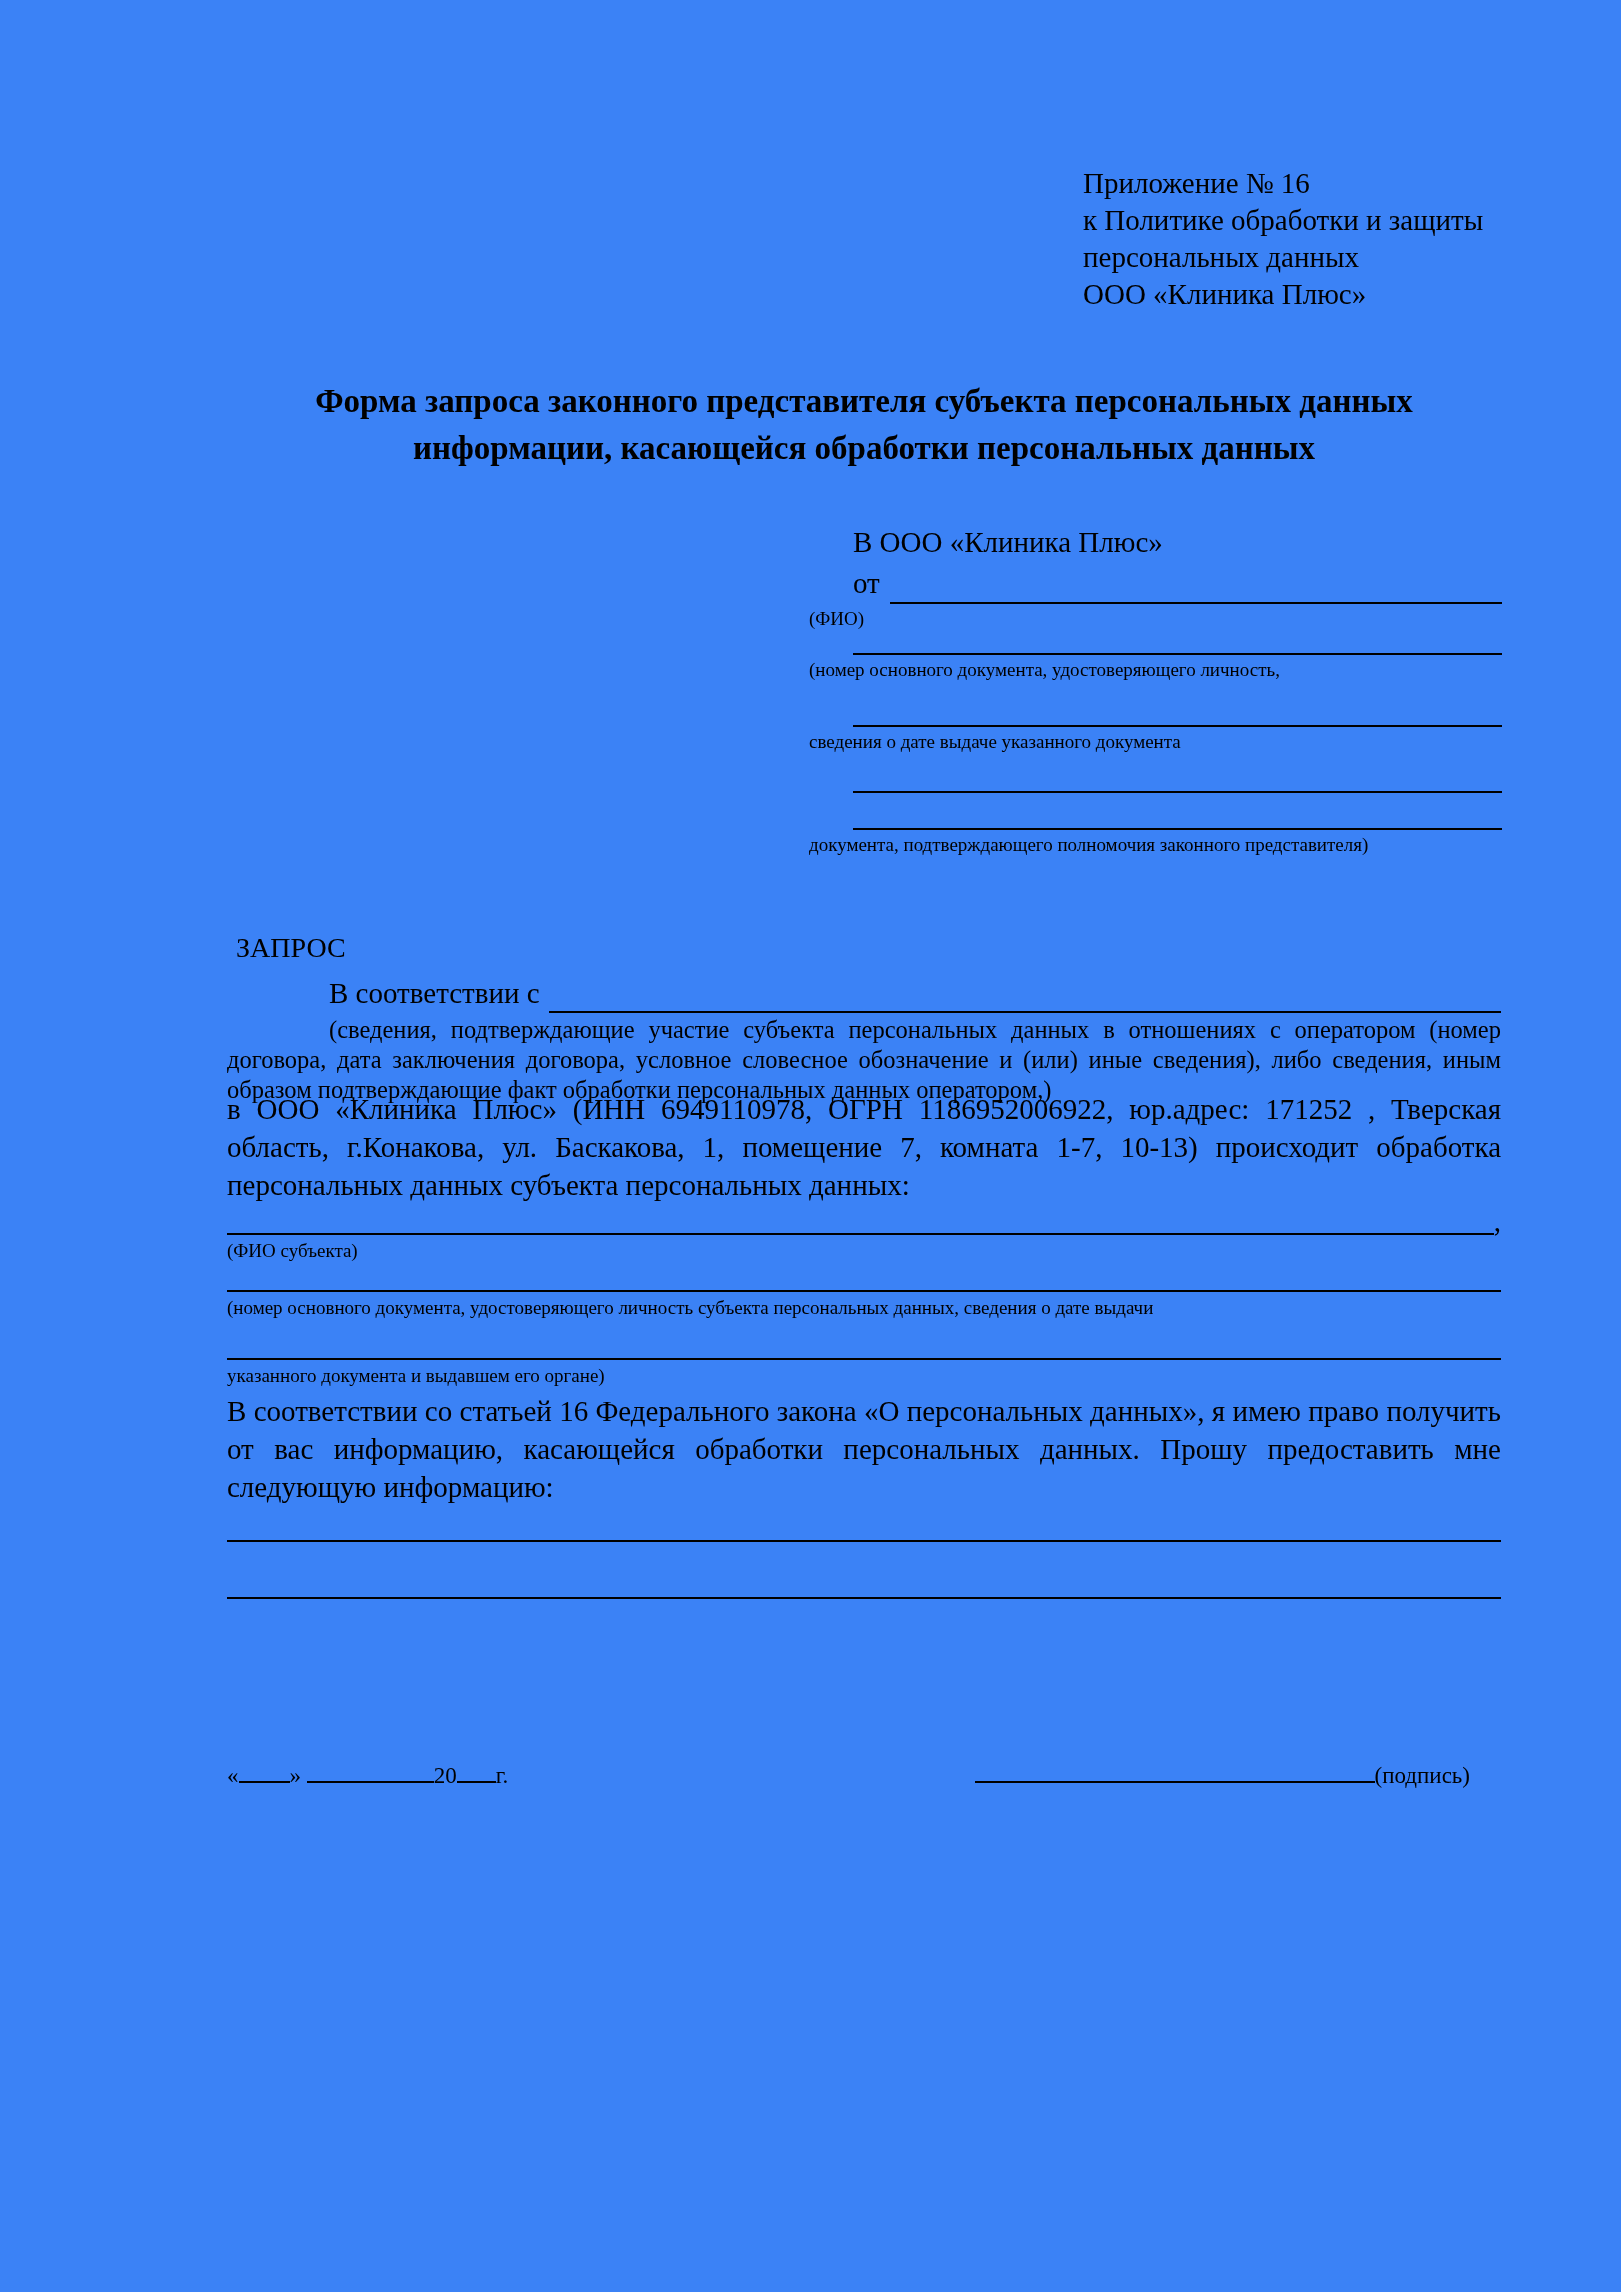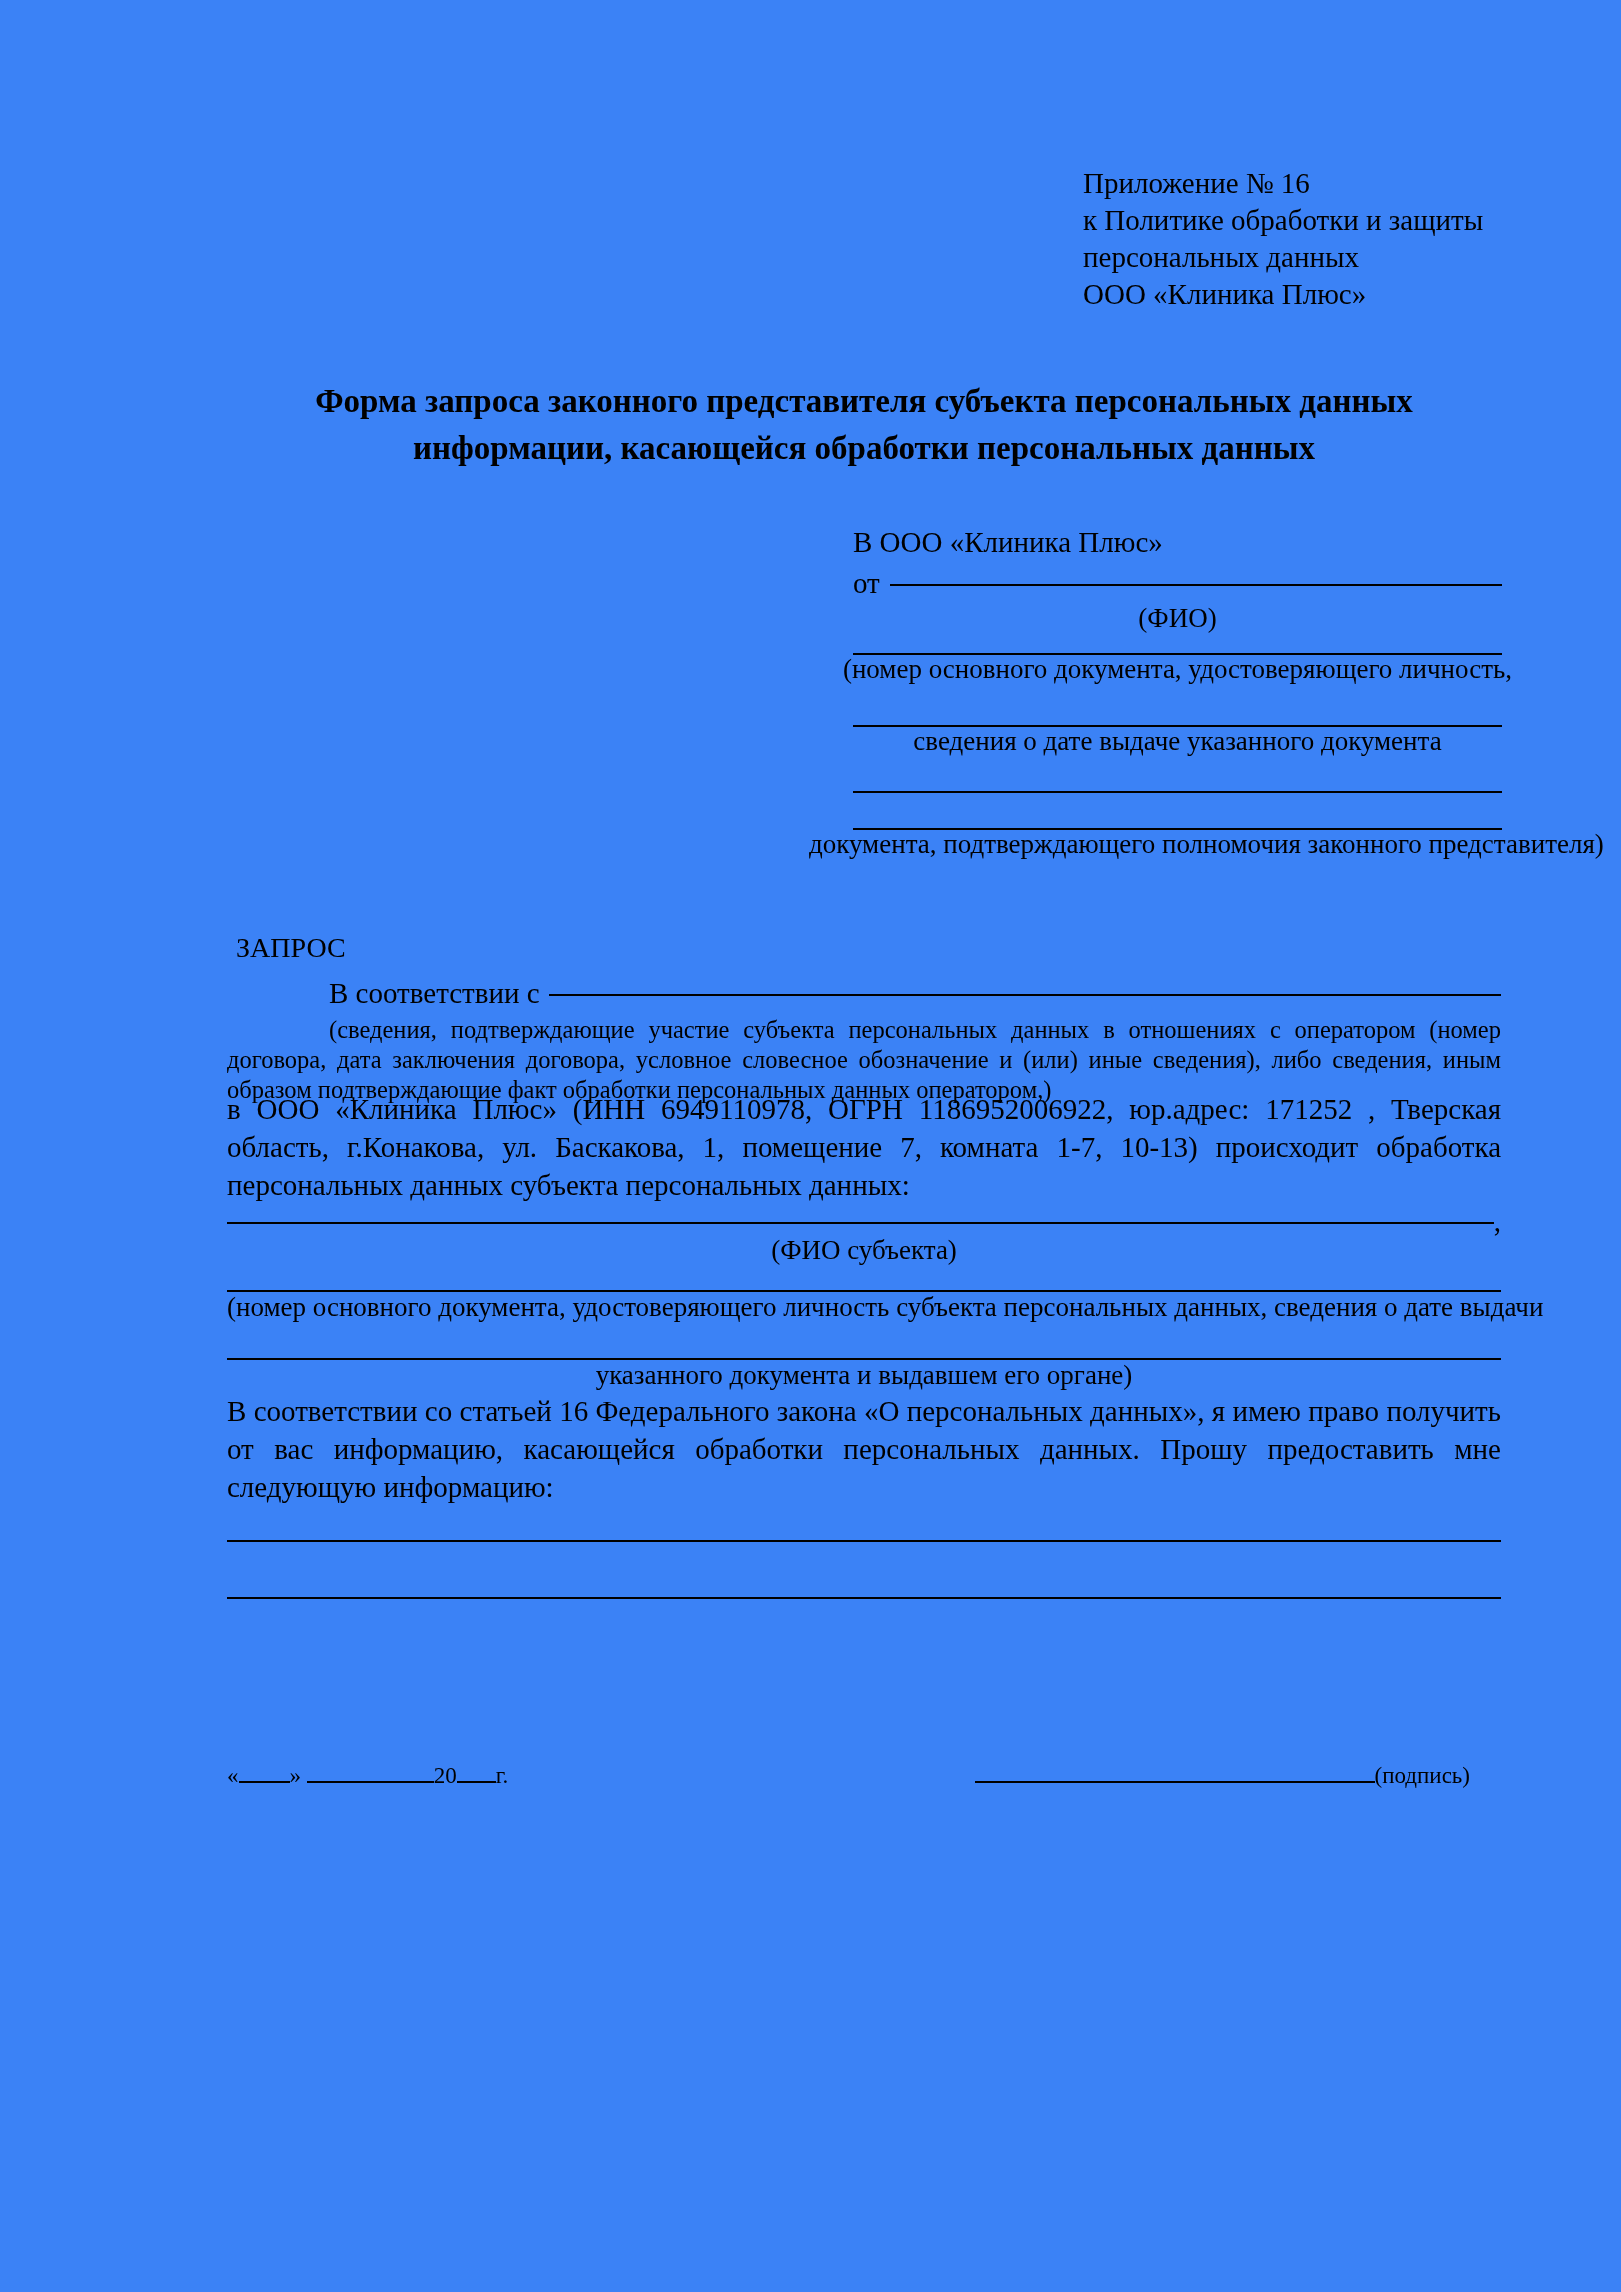--- a/index.html
+++ b/index.html
@@ -6,25 +6,25 @@
   .page{
     position:relative;
     width:1621px;height:2293px;
     margin:0 auto;
     background:#3b82f6;
     font-family:"Liberation Serif","DejaVu Serif",serif;
     color:#000;
     overflow:hidden;
   }
   
-  .flexline{display:flex;align-items:center;}
+  .flexline{display:flex;align-items:flex-end;}
   .fill{flex:1 1 auto;border-bottom:2px solid #000;height:2px;}
   .bl{display:inline-block;border-bottom:2px solid #000;height:2px;}
   .rule{border-bottom:2px solid #000;}
-  .cap{font-size:27px;line-height:29px;text-align:center;white-space:nowrap;}
+  .cap{font-size:19px;line-height:29px;white-space:nowrap;}
   
   .apx{position:absolute;left:1083px;top:165px;font-size:29px;line-height:37px;}
   
   .doc-title{position:absolute;left:227px;top:378px;width:1274px;
     text-align:center;font-weight:bold;font-size:33px;line-height:47px;}
   
   .addressee{position:absolute;left:853px;top:522px;width:649px;font-size:29px;}
   .addr-to{line-height:41px;}
   .addr-from{line-height:41px;}
   .addr-from .fill{margin-left:9.8px;}

